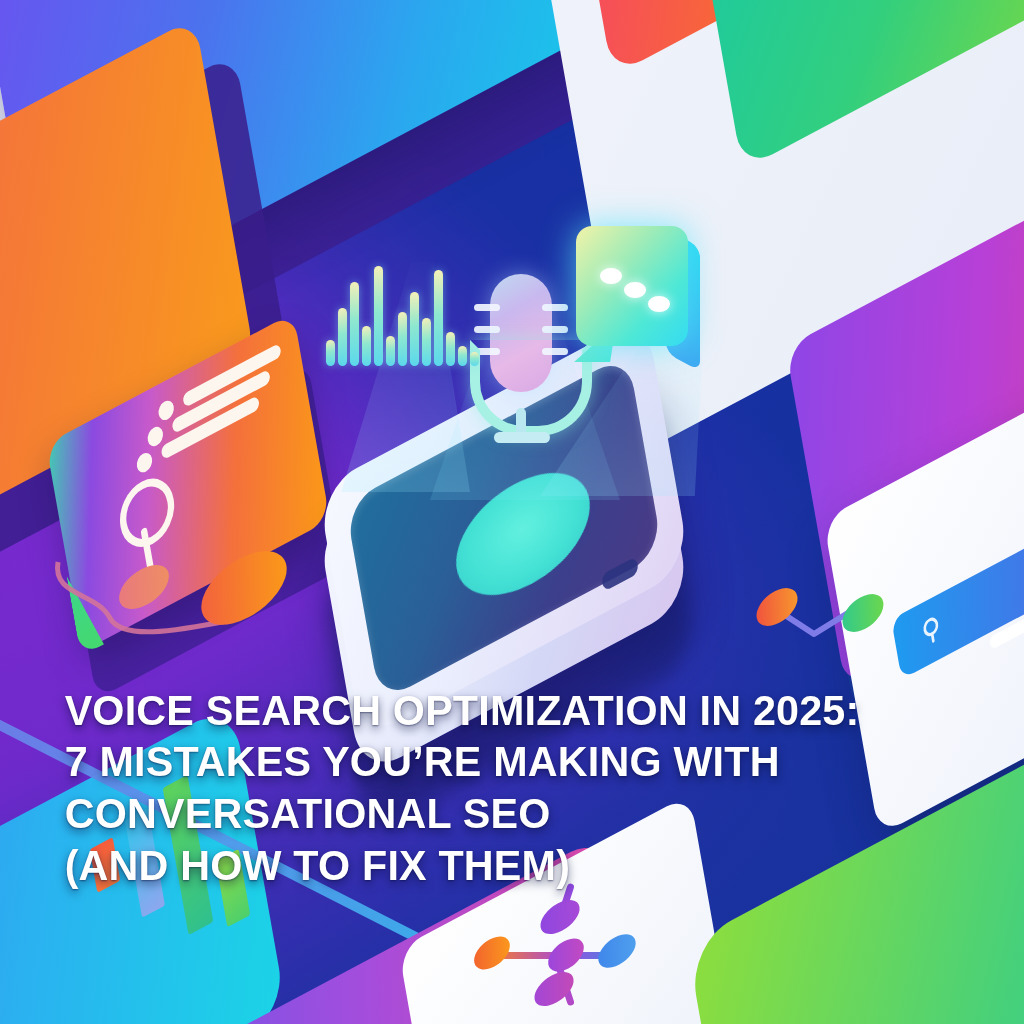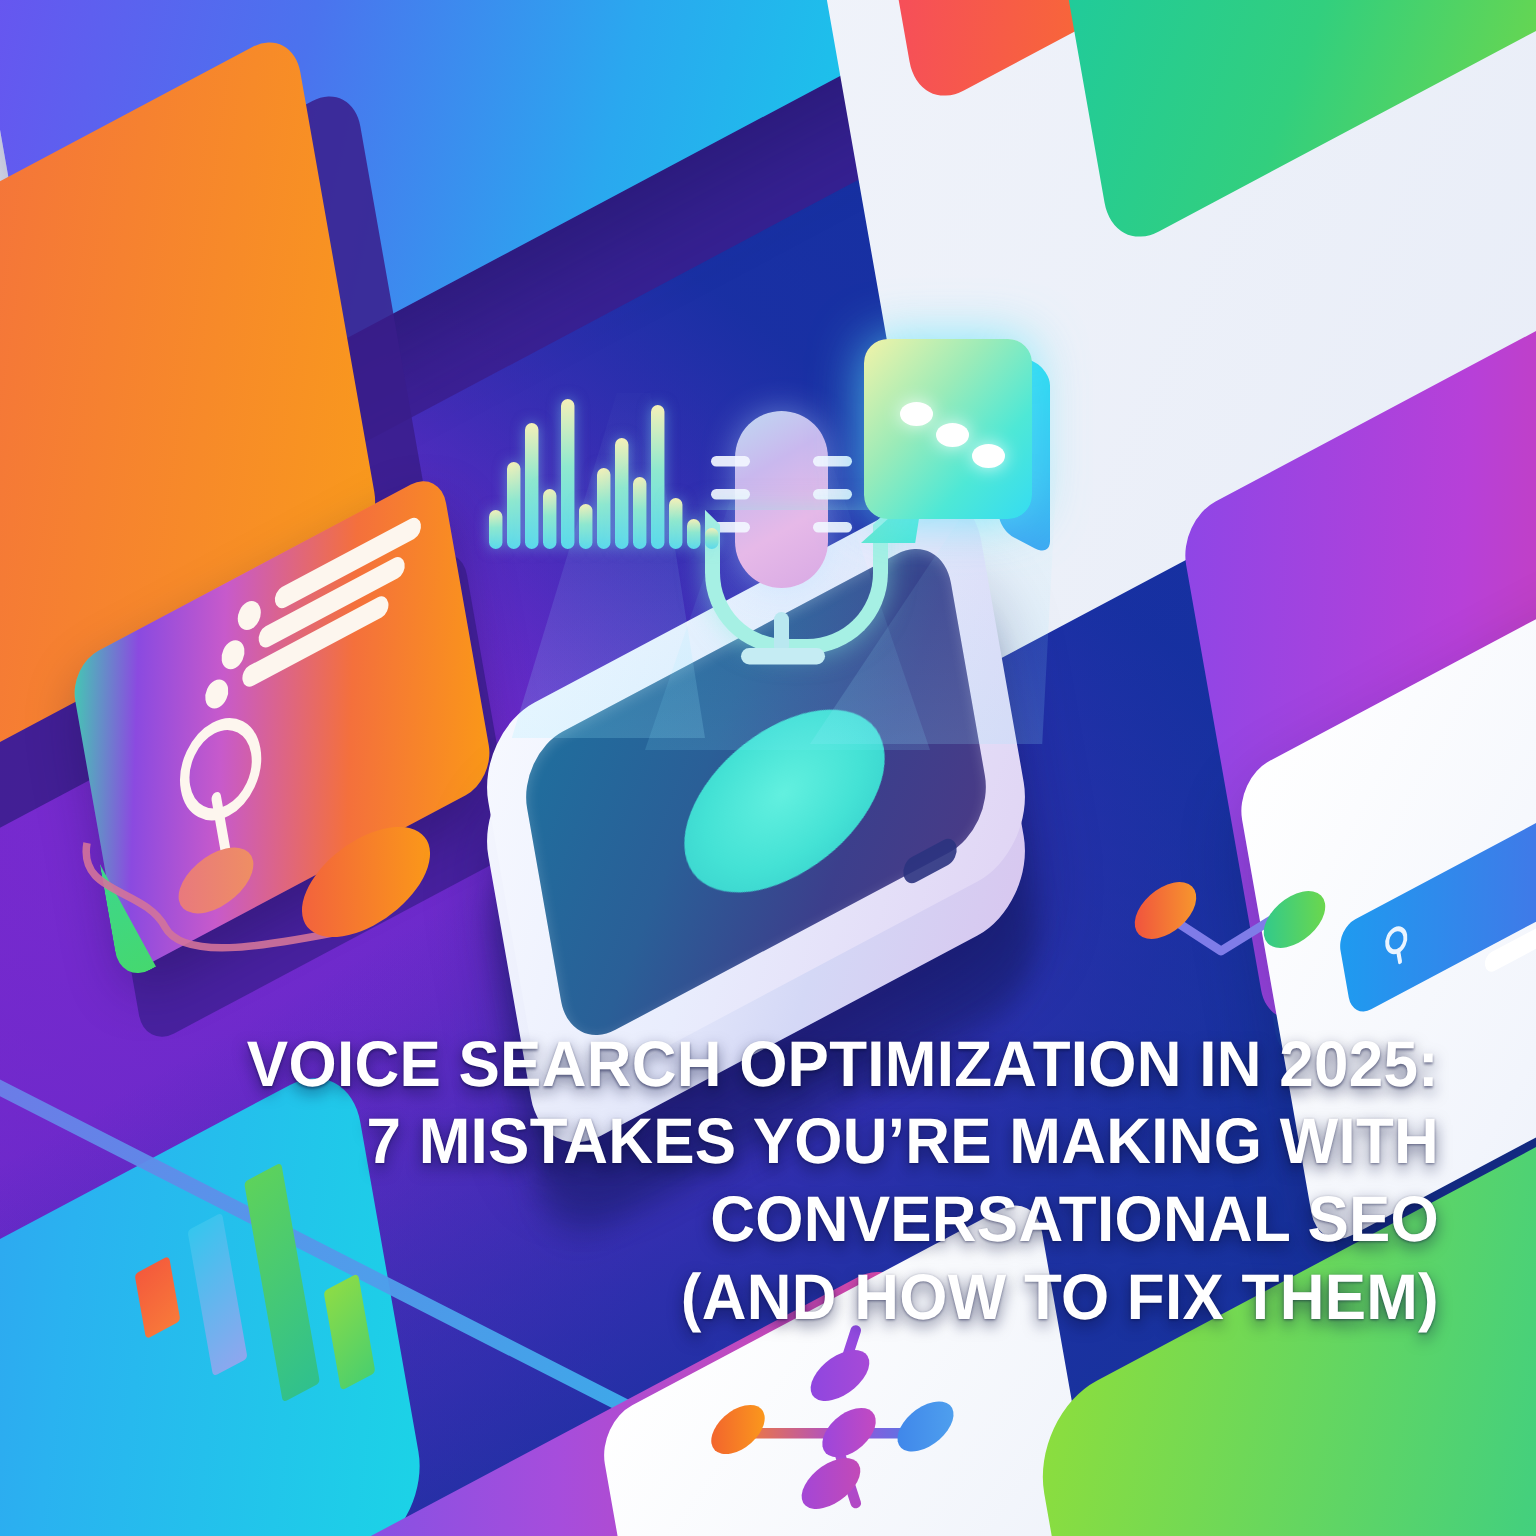--- a/index.html
+++ b/index.html
@@ -280,21 +280,21 @@
     clip-path:polygon(0 100%,100% 6%,86% 100%);
   }
   #bubble .bdot{position:absolute;width:22px;height:16px;border-radius:50%;background:#ffffff;
     box-shadow:0 0 12px rgba(255,255,255,.85);}
   #bubble .bd1{left:30px;top:44px;}
   #bubble .bd2{left:54px;top:58px;}
   #bubble .bd3{left:78px;top:72px;}
 
   
   #title{
-    position:absolute;left:0;right:0;top:656px;text-align:right;
+    position:absolute;left:0;right:0;top:656px;text-align:left;
     padding:0 46px;box-sizing:border-box;
     color:#ffffff;font-weight:700;font-size:43px;line-height:1.20;
     letter-spacing:.2px;
     text-shadow:0 4px 10px rgba(10,14,60,.55), 0 1px 2px rgba(10,14,60,.5);
   }
   #title .tl{display:block;white-space:nowrap;transform:scaleX(.96);}
 </style>
 </head>
 <body>
 

